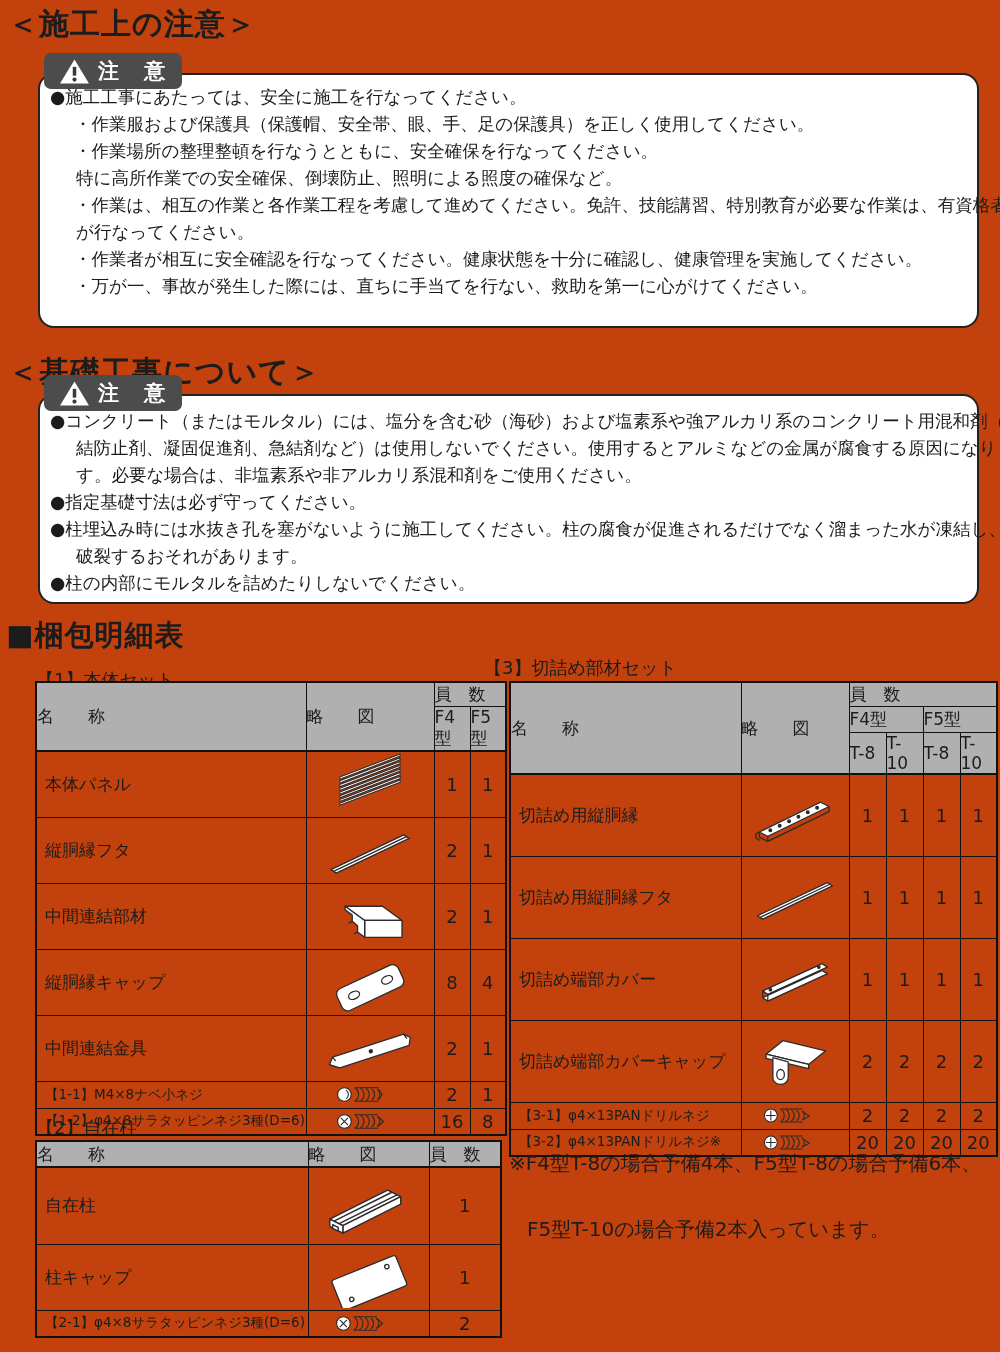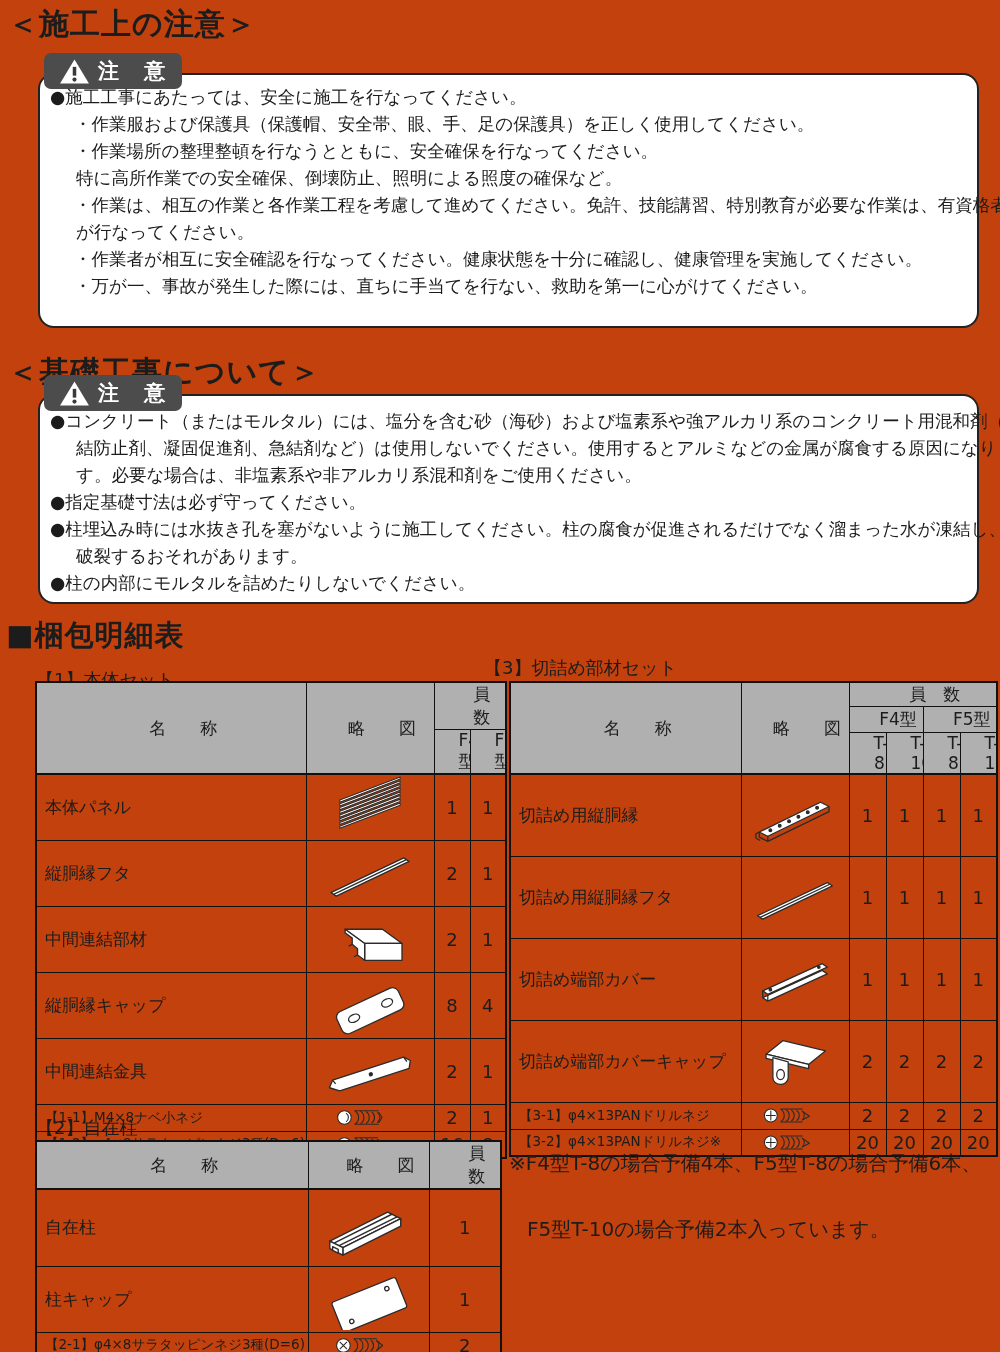--- a/index.html
+++ b/index.html
@@ -30,21 +30,21 @@
   .ln-d { margin-left:24px; }
   .ln-c { margin-left:26px; }
 
   .tbl-caption { position:absolute; font-size:18px; white-space:nowrap; }
   #cap1 { left:36px; top:668px; }
   #cap2 { left:36px; top:1116px; }
   #cap3 { left:484px; top:656px; }
 
   table.pk { position:absolute; border-collapse:collapse; table-layout:fixed; border:2.5px solid #111; }
   table.pk th, table.pk td { border:1.6px solid #111; padding:0; overflow:hidden; }
-  table.pk thead th { background:#b0b0b0; font-weight:normal; font-size:17px; text-align:center;padding-left:24px; }
+  table.pk thead th { background:#b0b0b0; font-weight:normal; font-size:17px; text-align:left; }
   table.pk thead { border-bottom:2.5px solid #111; }
   .name-cell { font-size:17px; text-align:left; padding-left:8px !important; vertical-align:middle; white-space:nowrap; }
   .name-sm { font-size:13.5px; }
   .qty-cell { font-size:18px; text-align:center; vertical-align:middle; }
   .fig-cell { text-align:center; vertical-align:middle; }
   .hsm { font-size:13.5px; }
   .hmd { font-size:14.5px; }
   #t1 { left:35px; top:681px; width:470px; }
   #t2 { left:35px; top:1140px; width:465px; }
   #t3 { left:509px; top:681px; width:487px; }

